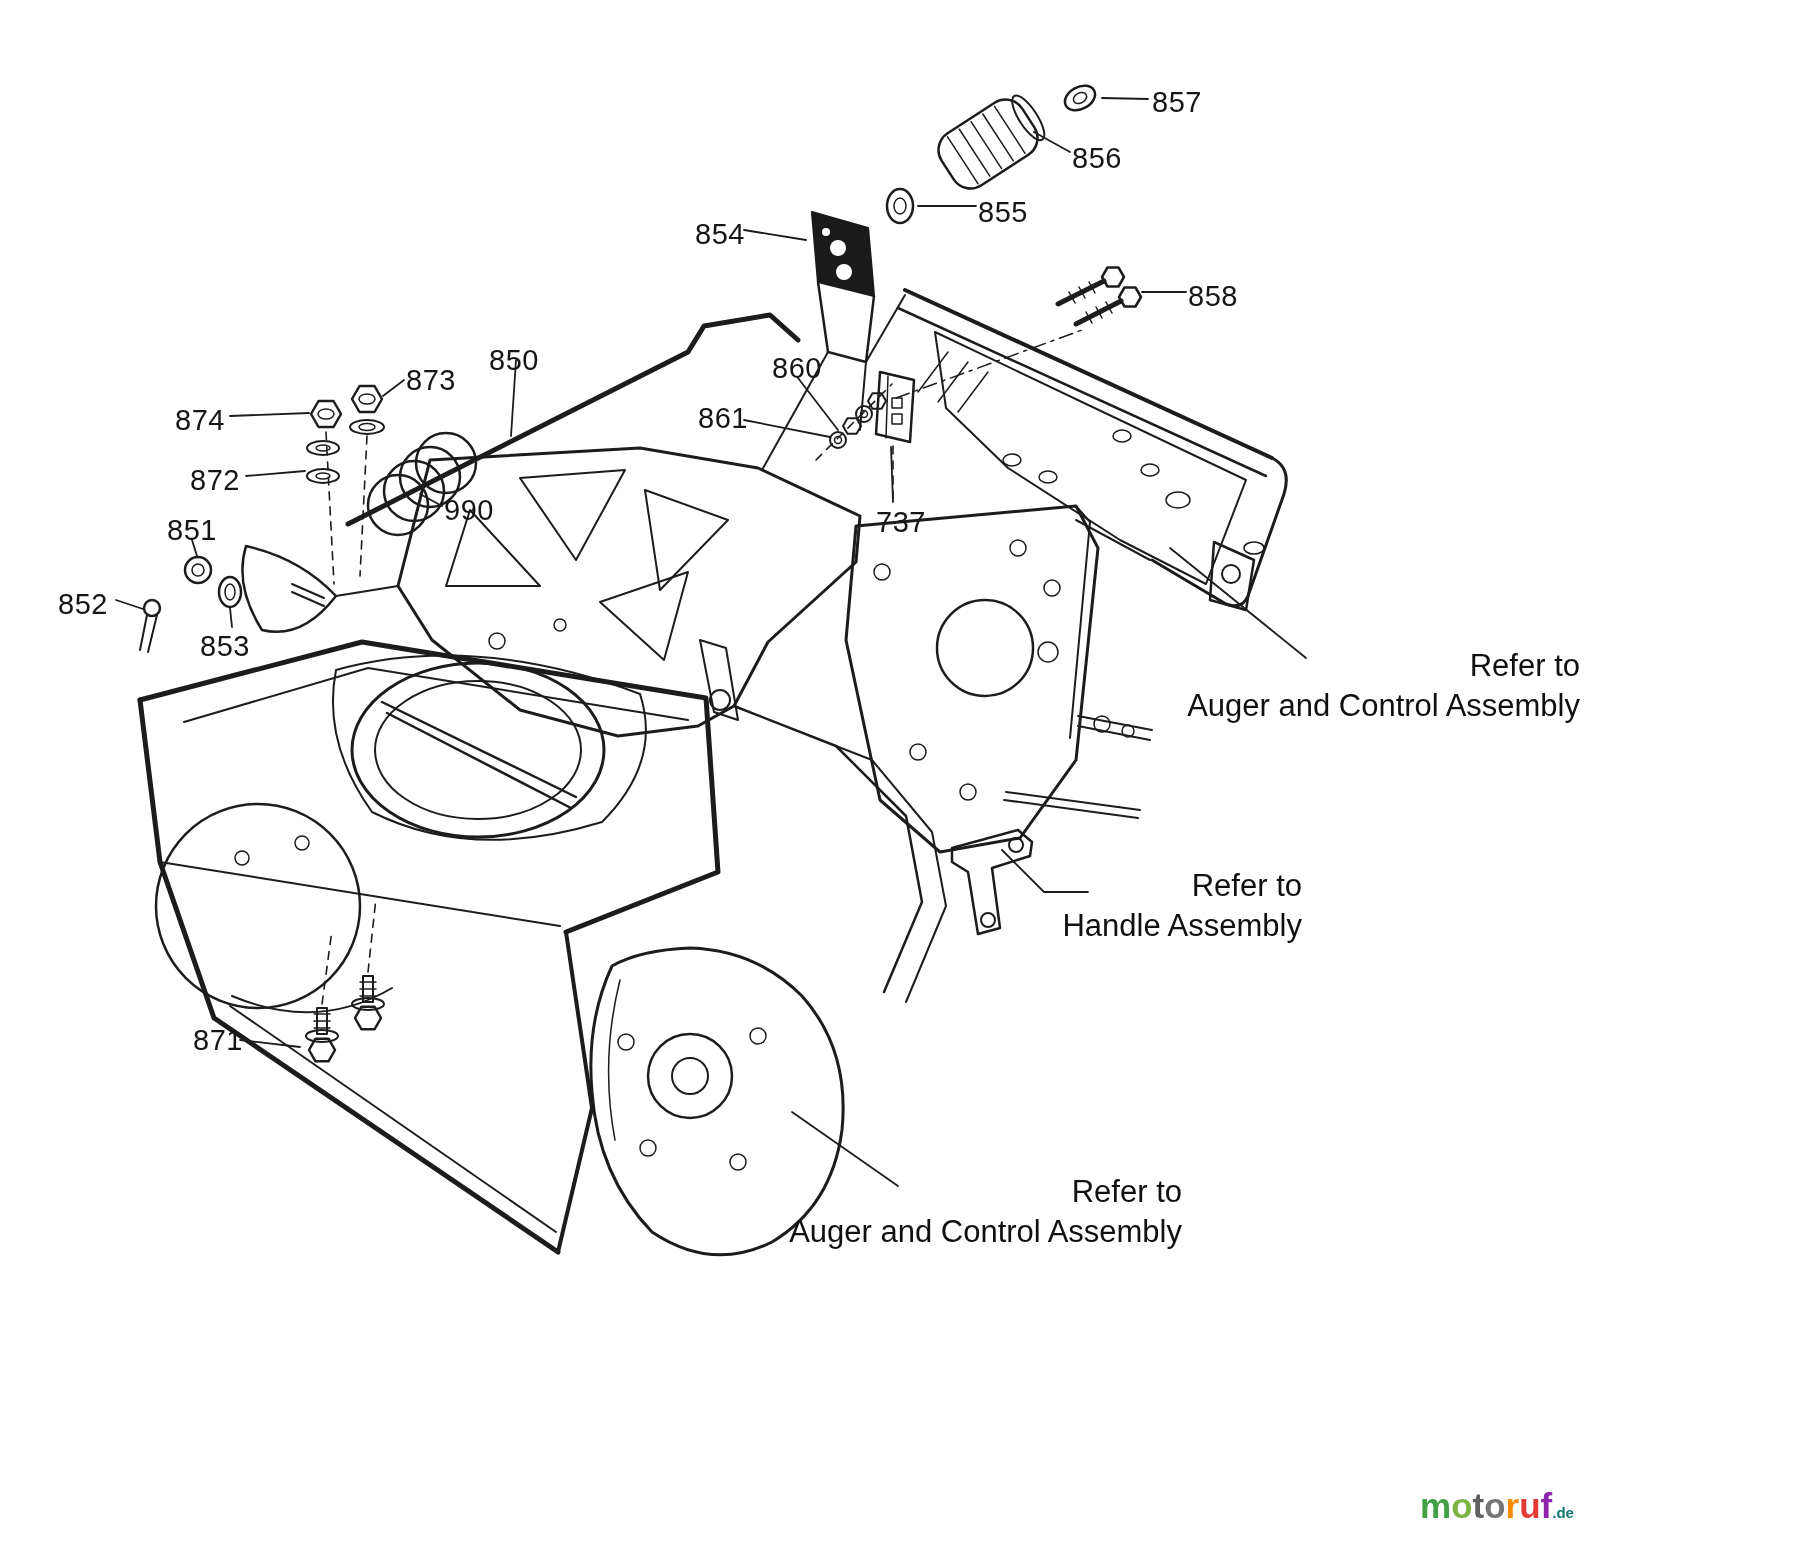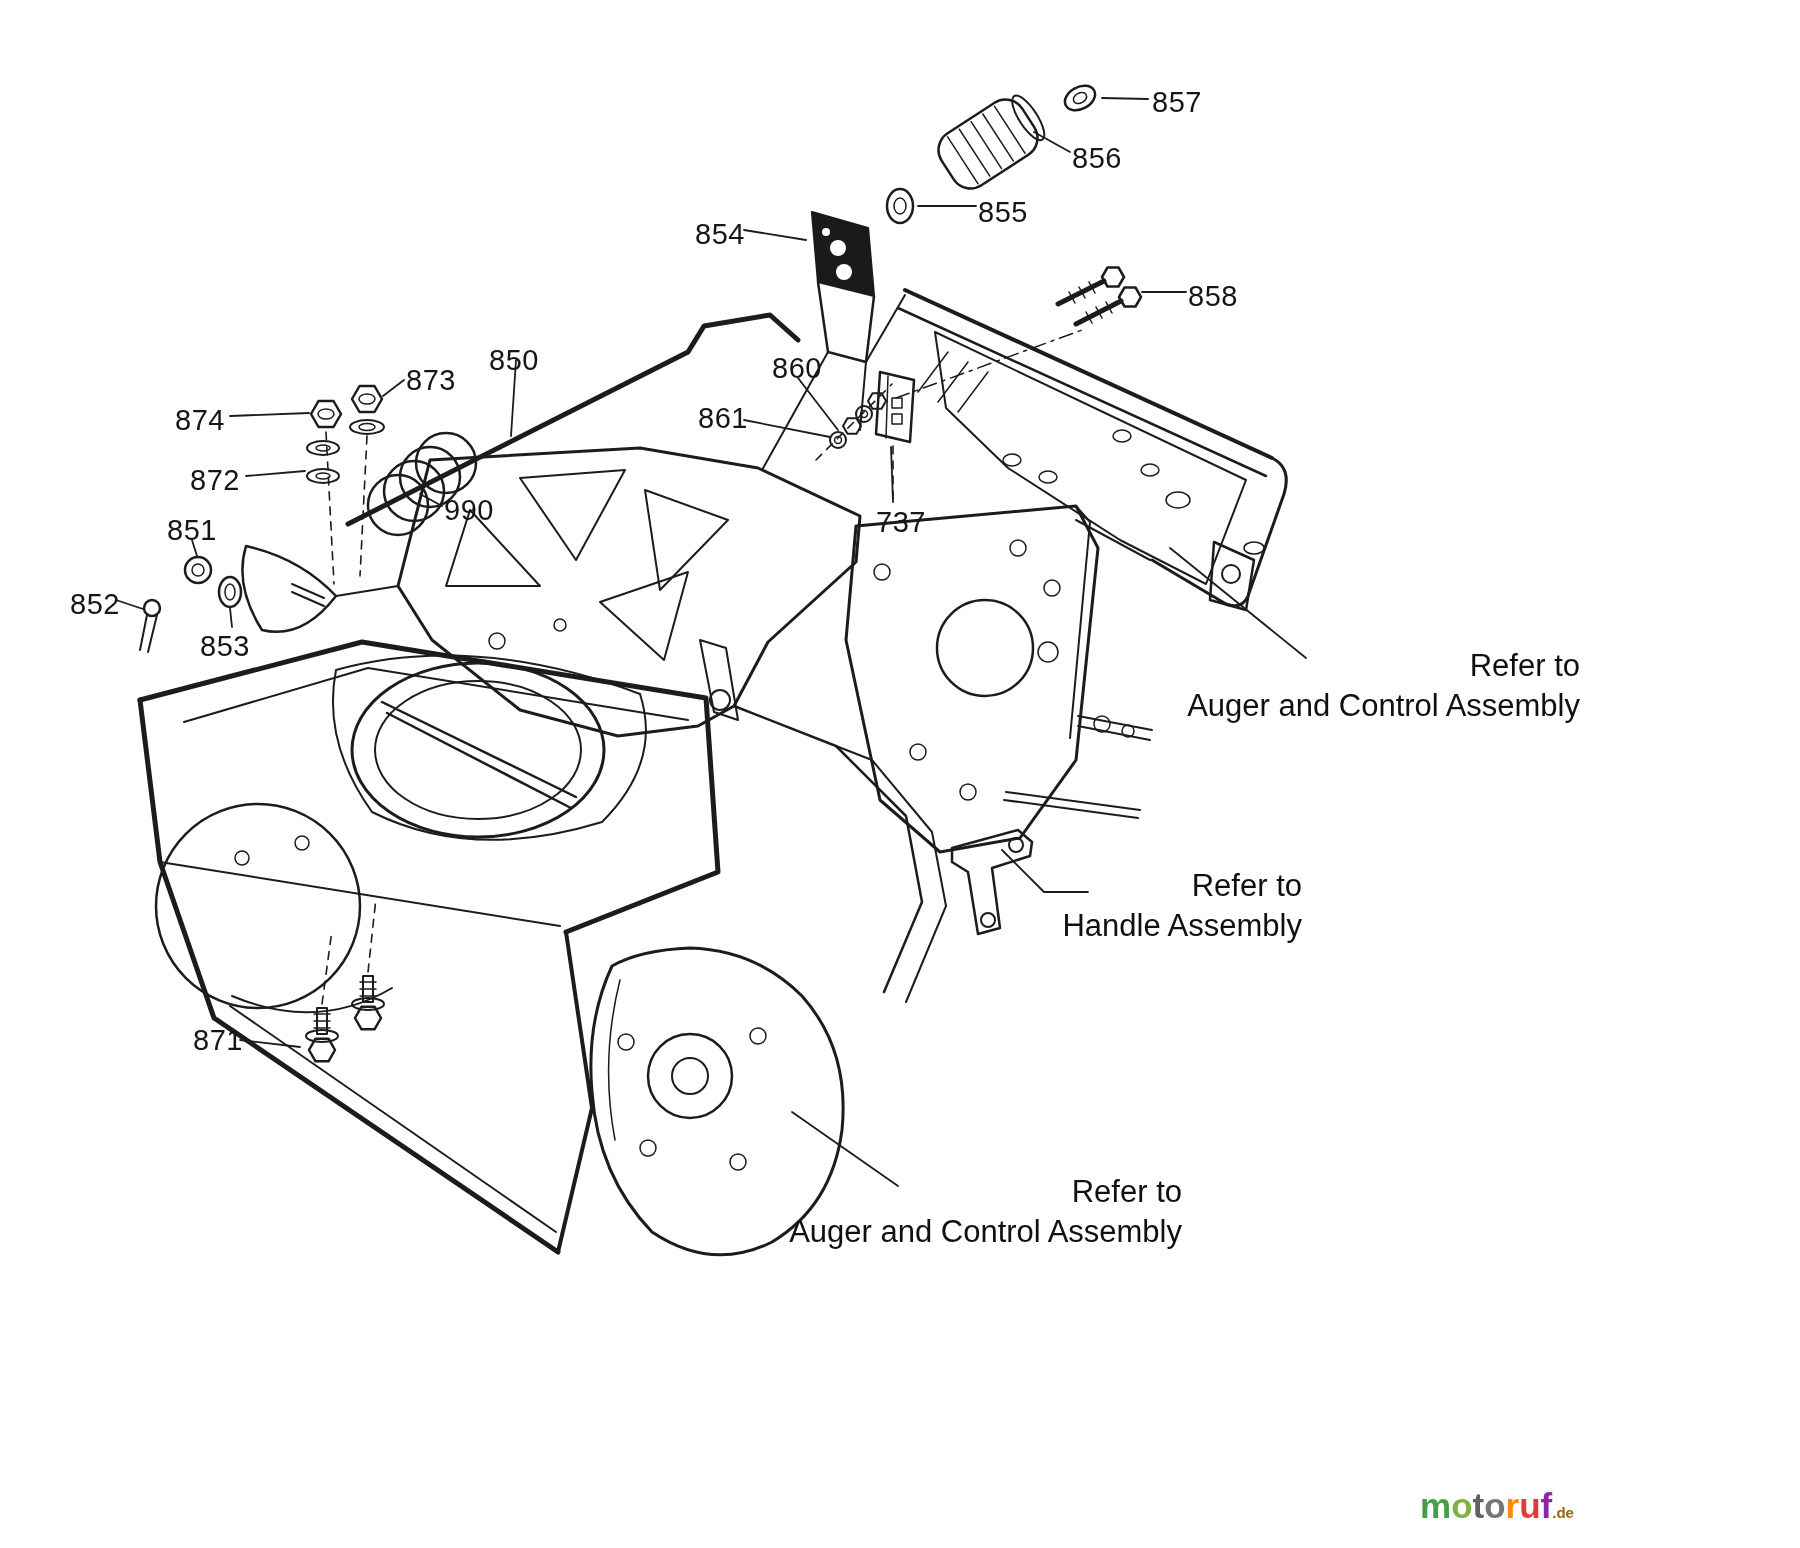--- a/index.html
+++ b/index.html
@@ -14,21 +14,21 @@
   .artwork .sw3{stroke-width:3}
   .artwork .sw4{stroke-width:4}
   .artwork .sw5{stroke-width:5}
   .artwork .dash{stroke-dasharray:8 7;stroke-width:1.6}
   .artwork .dashdot{stroke-dasharray:14 6 3 6;stroke-width:1.5}
   .artwork .dark{fill:#1a1a1a;stroke:#1a1a1a}
   .artwork .wh{fill:#ffffff;stroke:none}
   .part-label{position:absolute;font-size:29px;color:#161616;letter-spacing:.5px;}
   .annotation{position:absolute;text-align:right;font-size:31px;line-height:1.3;color:#101010;}
   .logo{position:absolute;left:1420px;top:1486px;font-weight:bold;font-size:35px;}
-  .logo .tld{font-size:15px;color:#a16207;}
+  .logo .tld{font-size:15px;color:#0f766e;}
   .lw0{color:#43a047}.lw1{color:#7cb342}.lw2{color:#616161}.lw3{color:#757575}
   .lw4{color:#fb8c00}.lw5{color:#e53935}.lw6{color:#8e24aa}
 </style>
 </head>
 <body>
 
 <div id="stage">
 
   <svg class="artwork" width="1800" height="1548" viewBox="0 0 1800 1548">
 
@@ -238,21 +238,21 @@
       <path class="sw18" d="M232,627 L230,608"></path>
       <path class="sw18" d="M240,1040 L300,1047"></path>
       <path class="sw18" d="M1306,658 L1170,548"></path>
       <polyline class="sw18" points="1088,892 1044,892 1002,850"></polyline>
       <path class="sw18" d="M898,1186 L792,1112"></path>
     </g>
   </svg>
 
   <div class="part-label" style="left:489px;top:344px">850</div>
   <div class="part-label" style="left:167px;top:514px">851</div>
-  <div class="part-label" style="left:70px;top:588px">852</div>
+  <div class="part-label" style="left:58px;top:588px">852</div>
   <div class="part-label" style="left:200px;top:630px">853</div>
   <div class="part-label" style="left:695px;top:218px">854</div>
   <div class="part-label" style="left:978px;top:196px">855</div>
   <div class="part-label" style="left:1072px;top:142px">856</div>
   <div class="part-label" style="left:1152px;top:86px">857</div>
   <div class="part-label" style="left:1188px;top:280px">858</div>
   <div class="part-label" style="left:876px;top:506px">737</div>
   <div class="part-label" style="left:772px;top:352px">860</div>
   <div class="part-label" style="left:698px;top:402px">861</div>
   <div class="part-label" style="left:444px;top:494px">990</div>

